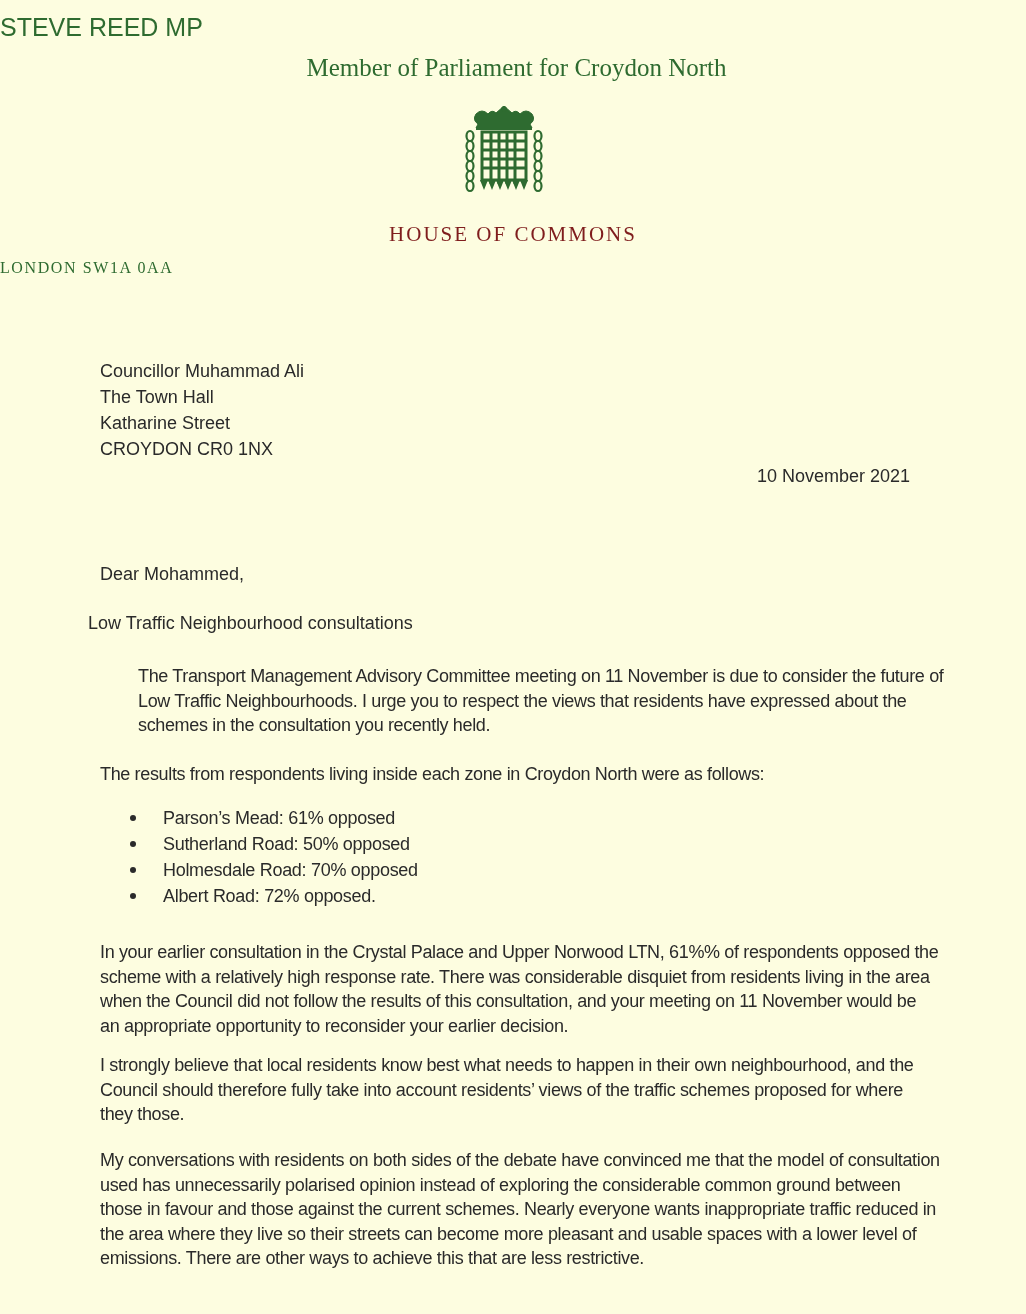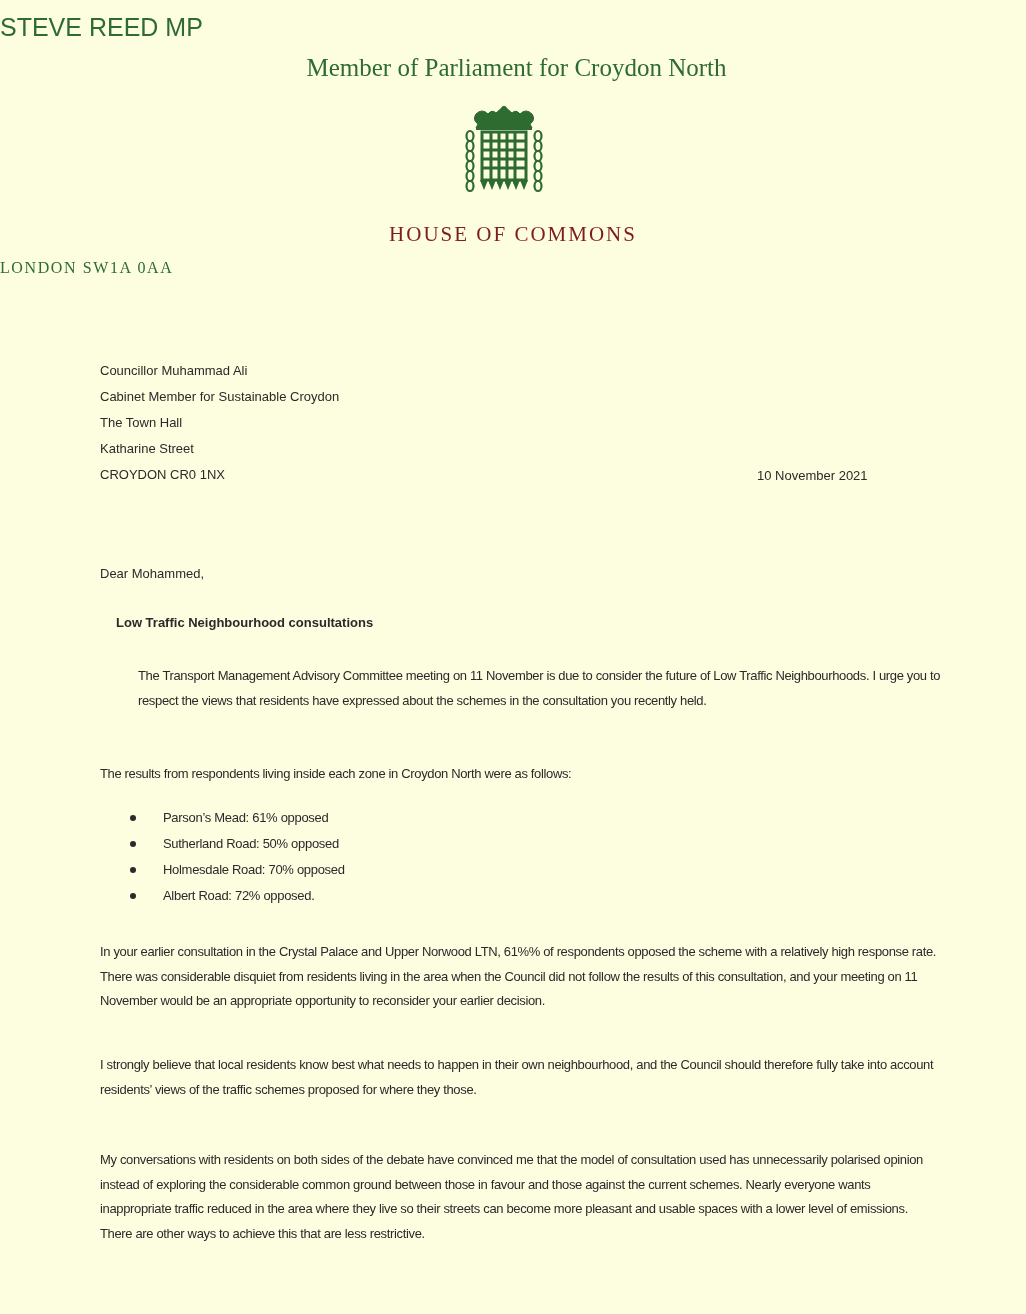--- a/index.html
+++ b/index.html
@@ -32,33 +32,33 @@
     font-size: 21px; letter-spacing: 2px; line-height: 24px;
   }
   .hoc-addr {
     position: absolute; left: 0; right: 0; top: 258px;
     text-align: left; color: #2e6b30;
     font-family: "Liberation Serif", "DejaVu Serif", serif;
     font-size: 16px; letter-spacing: 1.6px; line-height: 20px;
   }
   .body-text {
     font-family: "Liberation Sans", "DejaVu Sans", sans-serif;
-    font-size: 13px; color: #2a2a2a;
+    font-size: 18px; color: #2a2a2a;
   }
   .address {
     position: absolute; left: 100px; top: 358px;
     line-height: 26px;
   }
   .address div { white-space: nowrap; }
   .date {
     position: absolute; left: 757px; top: 465px; line-height: 22px;
   }
   .salutation { position: absolute; left: 100px; top: 563px; line-height: 22px; }
   .subject {
-    position: absolute; left: 116px; top: 612px; line-height: 22px; font-weight: bold;
+    position: absolute; left: 88px; top: 612px; line-height: 22px; font-weight: normal;
   }
   .para {
     position: absolute; left: 100px; width: 840px;
     line-height: 24.5px; letter-spacing: -0.35px;
   }
   .p1 { top: 664px; margin-left: 38px; }
   .p2 { top: 762px; }
   .bullets {
     position: absolute; left: 130px; top: 805px; margin: 0; padding: 0; list-style: none;
     line-height: 26px; letter-spacing: -0.3px;
@@ -118,21 +118,20 @@
         </g>
       </g>
     </svg>
   </div>
 
   <div class="hoc">HOUSE OF COMMONS</div>
   <div class="hoc-addr">LONDON SW1A 0AA</div>
 
   <div class="address body-text">
     <div>Councillor Muhammad Ali</div>
-    <div>Cabinet Member for Sustainable Croydon</div>
     <div>The Town Hall</div>
     <div>Katharine Street</div>
     <div>CROYDON CR0 1NX</div>
   </div>
 
   <div class="date body-text">10 November 2021</div>
 
   <div class="salutation body-text">Dear Mohammed,</div>
 
   <div class="subject body-text">Low Traffic Neighbourhood consultations</div>

